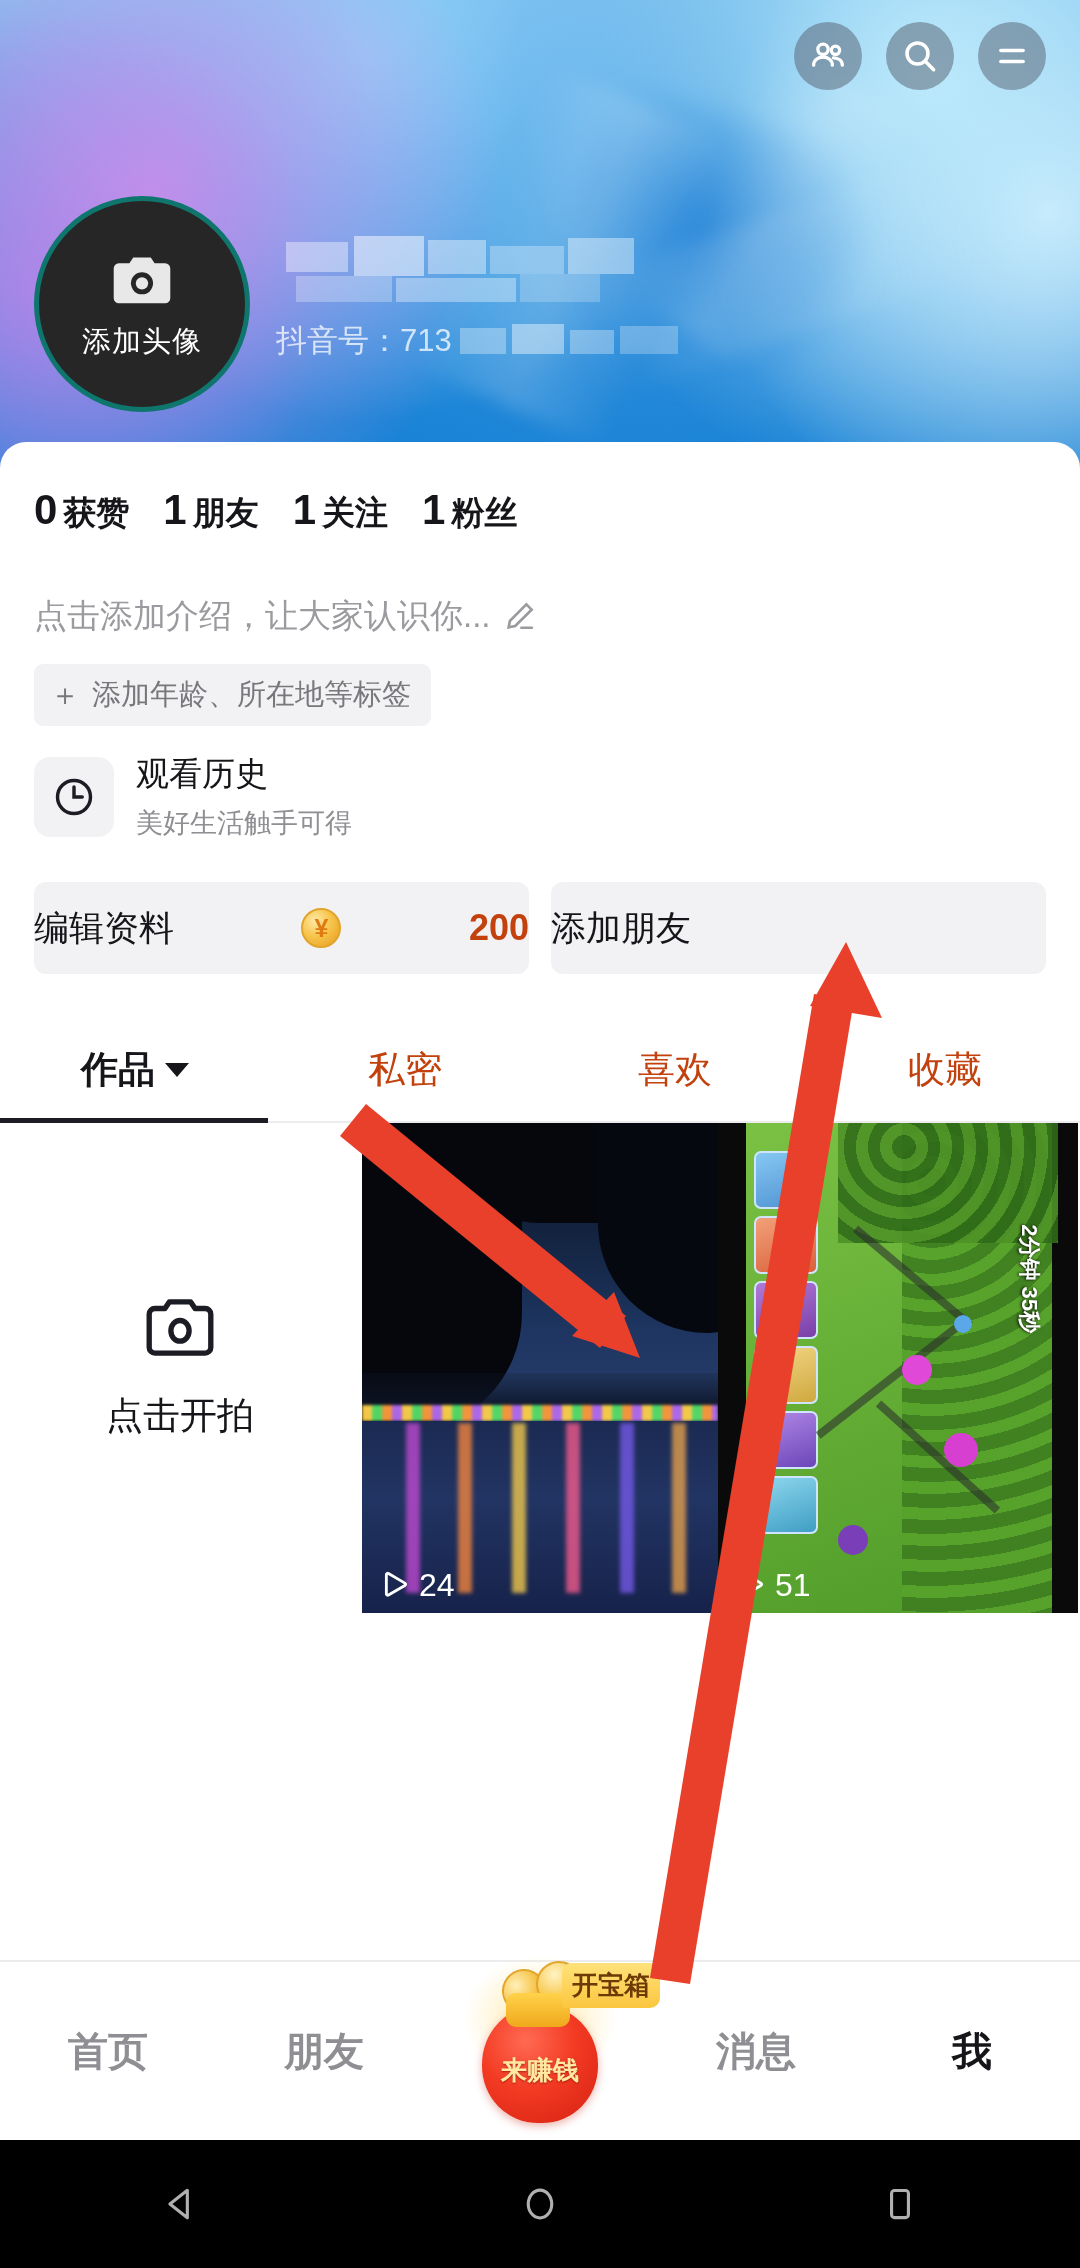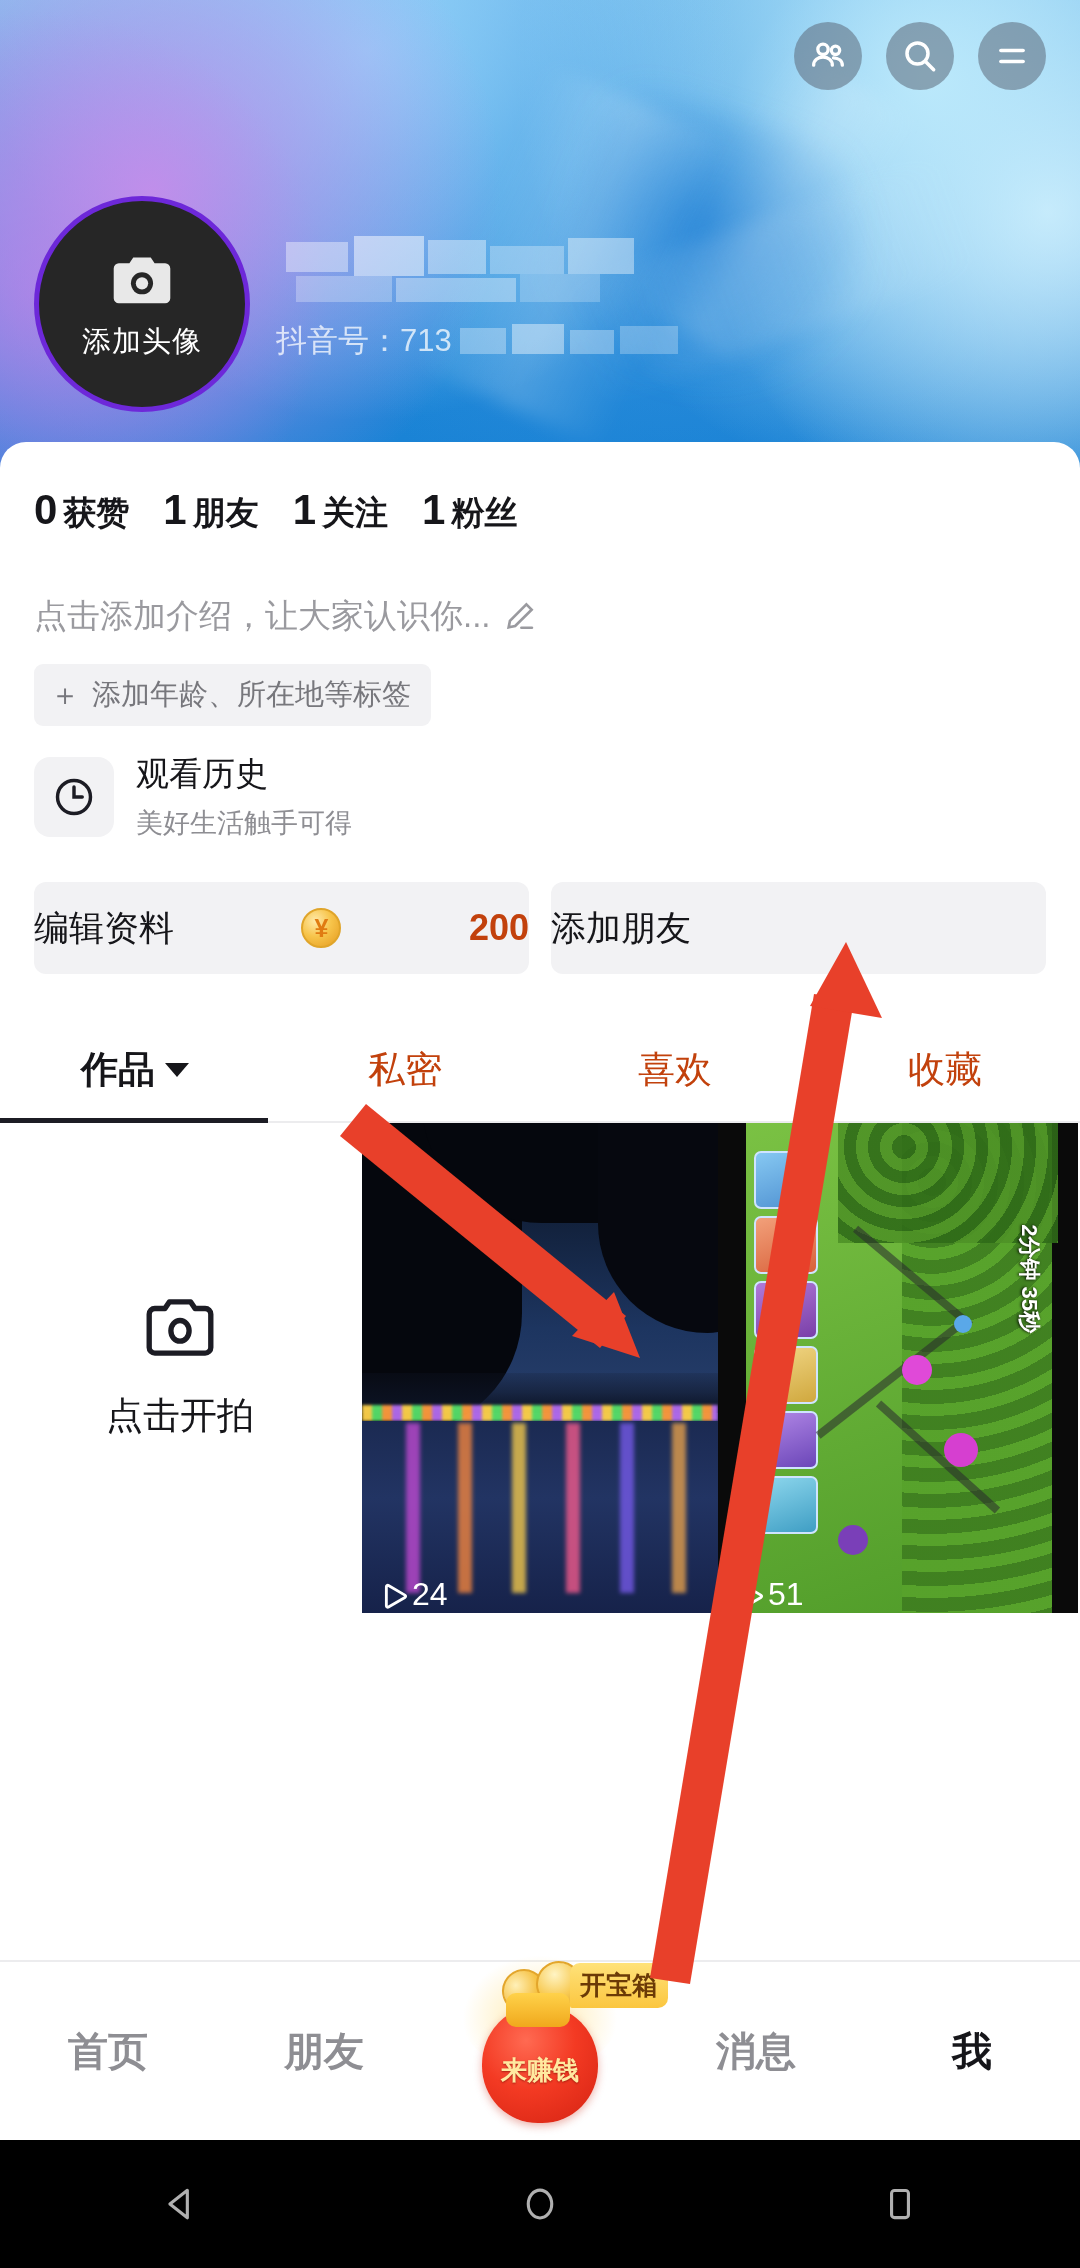--- a/index.html
+++ b/index.html
@@ -41,21 +41,21 @@
     width:68px; height:68px; border-radius:50%;
     background:rgba(92,106,122,0.55);
     display:flex; align-items:center; justify-content:center;
   }
   .hicon svg { display:block; }
 
   
   .avatar-wrap { position:absolute; left:34px; top:196px; width:216px; height:216px; }
   .avatar {
     width:216px; height:216px; border-radius:50%;
-    background:#262626; border:5px solid #6d28d9;
+    background:#262626; border:5px solid #0f766e;
     display:flex; flex-direction:column; align-items:center; justify-content:center;
   }
   .avatar .cam { margin-top:8px; margin-bottom:10px; }
   .avatar-label { color:#ffffff; font-size:29px; letter-spacing:1px; }
 
   .username-blur {
     position:absolute; left:276px; top:236px; width:420px; height:72px;
     overflow:hidden; border-radius:6px;
   }
   .ub-cell { position:absolute; background:rgba(255,255,255,0.40); }
@@ -142,21 +142,21 @@
   }
   .night .tree-l { position:absolute; left:-30px; top:-20px; width:190px; height:330px; background:#05070d; border-radius:0 0 120px 40px; }
   .night .tree-t { position:absolute; left:60px; top:-70px; width:330px; height:170px; background:#05070d; border-radius:0 0 140px 120px; }
   .night .tree-r { position:absolute; right:-40px; top:-40px; width:160px; height:250px; background:#06080f; border-radius:0 0 60px 130px; }
   .night .skyline { position:absolute; left:0; top:250px; width:100%; height:40px; background:linear-gradient(180deg, rgba(20,28,50,.2), #0d1426); }
   .night .lights { position:absolute; left:0; top:282px; width:100%; height:16px;
     background:repeating-linear-gradient(90deg, #ffd24a 0 10px, #57e06a 10px 20px, #ff9b3d 20px 30px, #b46cf0 30px 40px); filter:blur(1.5px); opacity:.95; }
   .night .water { position:absolute; left:0; top:298px; width:100%; height:192px;
     background:linear-gradient(180deg, #1b2a52 0%, #223463 40%, #16224a 100%); }
   .night .refl { position:absolute; width:14px; top:300px; height:170px; filter:blur(2px); opacity:.75; }
-  .playbadge { position:absolute; left:16px; bottom:0; display:flex; align-items:flex-end; gap:0; }
+  .playbadge { position:absolute; left:16px; bottom:9px; display:flex; align-items:flex-start; gap:7px; }
   .playbadge .pc { font-size:32px; color:#ffffff; }
 
   
   .game { background:linear-gradient(160deg, #8ec94a 0%, #6fb737 40%, #5aa62c 70%, #4e9a28 100%); }
   .game .darkbar-l { position:absolute; left:0; top:0; width:28px; height:100%; background:#0a0a0a; }
   .game .darkbar-r { position:absolute; right:0; top:0; width:26px; height:100%; background:#0a0a0a; }
   .game .forest-r { position:absolute; right:26px; top:0; width:150px; height:100%;
     background:repeating-radial-gradient(circle at 20% 12%, #3f7f20 0 14px, #57a22b 14px 26px); opacity:.95; }
   .game .forest-t { position:absolute; left:120px; top:0; width:220px; height:120px;
     background:repeating-radial-gradient(circle at 30% 20%, #2f6b18 0 12px, #4e9226 12px 24px); opacity:.9; }
@@ -185,21 +185,21 @@
   }
   .pouch-neck { position:absolute; left:52px; top:28px; width:64px; height:34px; border-radius:10px;
     background:linear-gradient(180deg,#ffd24a,#f0a81c); }
   .coin-a { position:absolute; left:48px; top:4px; width:44px; height:44px; border-radius:50%;
     background:radial-gradient(circle at 35% 30%, #fff0b8, #f6c347 55%, #dd9a1c); border:2px solid #e3a62c; transform:rotate(-18deg); }
   .coin-b { position:absolute; left:82px; top:-4px; width:46px; height:46px; border-radius:50%;
     background:radial-gradient(circle at 35% 30%, #fff4c4, #f8cb55 55%, #e0a121); border:2px solid #e3a62c; transform:rotate(12deg); }
   .earn-text { position:absolute; left:36px; top:88px; width:100px; text-align:center;
     font-size:26px; font-weight:bold; color:#ffe9a0; text-shadow:0 1px 2px rgba(120,10,0,.6); }
   .chest-badge {
-    position:absolute; left:116px; top:-2px; background:linear-gradient(180deg,#ffe27a,#fbc63f);
+    position:absolute; left:108px; top:-2px; background:linear-gradient(180deg,#ffe27a,#fbc63f);
     border-radius:10px 10px 10px 2px; padding:5px 10px; font-size:26px; color:#6b3a06; font-weight:bold; white-space:nowrap;
   }
   .glow { position:absolute; left:6px; top:-12px; width:160px; height:120px; border-radius:50%;
     background:radial-gradient(ellipse at 50% 55%, rgba(255,226,140,.75) 0%, rgba(255,226,140,0) 68%); }
 
   
   .androidnav { position:absolute; left:0; top:2140px; width:1080px; height:128px; background:#000; display:flex; align-items:center; }
   .anitem { flex:1; display:flex; align-items:center; justify-content:center; }
 
   

